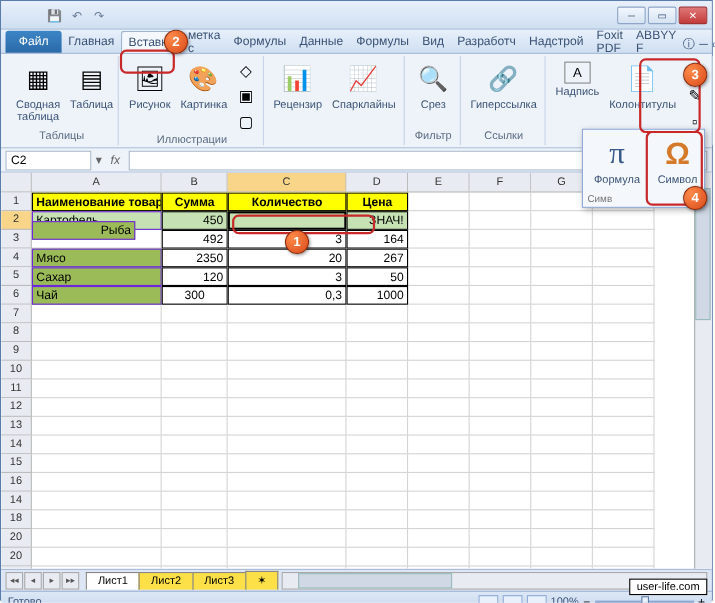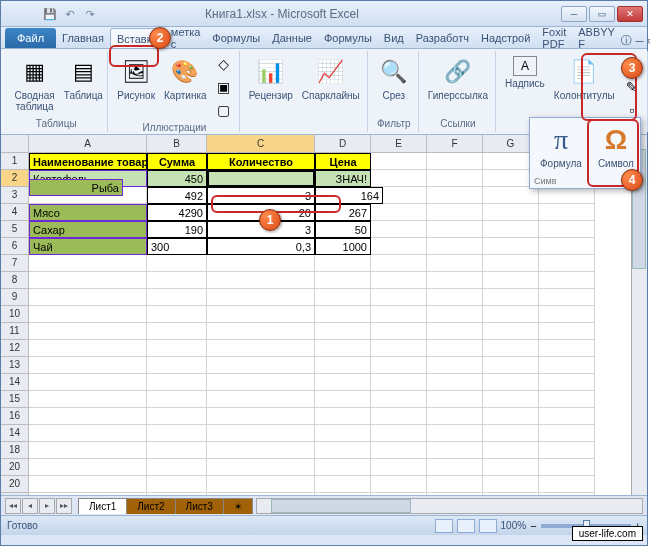--- a/index.html
+++ b/index.html
@@ -43,21 +43,21 @@
 .cell{position:absolute;border-right:1px solid #d4d4d4;border-bottom:1px solid #d4d4d4;padding:0 3px;font-size:11px;line-height:16px;height:17px;overflow:hidden;white-space:nowrap}
 .hdr-cell{background:#ffff00;font-weight:bold;text-align:center;border:1px solid #000}
 .name-cell{background:#9bbb59;border:1px solid #6d28d9}
 .val-cell{text-align:right;border:1px solid #000;background:#fff}
 .sel-row{background:#c6e2b4}
 .sel-cell{border:2px solid #000!important}
 .sheet-tabs{height:20px;background:#dce6f4;display:flex;align-items:center;border-top:1px solid #9db4d4;padding-left:4px}
 .sheet-nav{display:flex;gap:1px;margin-right:6px}
 .sheet-nav-btn{width:16px;height:16px;background:#e8ecf2;border:1px solid #aaa;font-size:8px;display:flex;align-items:center;justify-content:center;color:#555}
 .sheet-tab{padding:2px 10px;background:#fff;border:1px solid #888;border-bottom:none;font-size:10px;margin-right:-1px}
-.sheet-tab.inactive{background:#a16207}
+.sheet-tab.inactive{background:#fde047}
 .hscroll{flex:1;height:16px;background:#e8ecf2;border:1px solid #aaa;margin:0 4px;position:relative}
 .hscroll-thumb{position:absolute;left:14px;top:0;width:140px;height:14px;background:#cfd8e4;border:1px solid #9bb}
 .status{height:20px;background:linear-gradient(#dce8f6,#c4d5eb);display:flex;align-items:center;padding:0 6px;border-top:1px solid #9db4d4}
 .status-text{font-size:10px;color:#3a5275}
 .status-right{margin-left:auto;display:flex;align-items:center;gap:4px}
 .view-btn{width:18px;height:14px;border:1px solid #8faad4;background:#e8f0fb}
 .zoom-slider{width:90px;height:4px;background:#8faad4;position:relative}
 .zoom-thumb{position:absolute;left:42px;top:-4px;width:7px;height:12px;background:#e8f0fb;border:1px solid #5a7ca8}
 .callout{position:absolute;border:2px solid #c82828;border-radius:6px;pointer-events:none}
 .marker{position:absolute;width:22px;height:22px;border-radius:50%;background:radial-gradient(circle at 30% 30%,#ff8a4a,#d84a1a);border:1px solid #8a2a0a;color:#fff;font-weight:bold;font-size:12px;display:flex;align-items:center;justify-content:center;box-shadow:1px 1px 3px rgba(0,0,0,.4)}
@@ -74,21 +74,20 @@
 <body>
 
 <div class="window">
   <div class="titlebar">
     <div class="qat">
       <div class="qat-btn">💾</div>
       <div class="qat-btn">↶</div>
       <div class="qat-btn">↷</div>
     </div>
     <div class="spacer"></div>
-    <div class="title-text">Книга1.xlsx - Microsoft Excel</div>
     <div class="spacer"></div>
     <div class="win-btns">
       <div class="win-btn">─</div>
       <div class="win-btn">▭</div>
       <div class="win-btn close">✕</div>
     </div>
   </div>
 
   <div class="tabs">
     <div class="file-tab">Файл</div>
@@ -189,20 +188,26 @@
           <div class="small-btn">A</div>
           <div class="small-btn">✎</div>
           <div class="small-btn">▫</div>
         </div>
       </div>
       <div class="group-label">Текст</div>
     </div>
 
   </div>
 
+  <div class="namebox-row">
+    <div class="namebox">C2</div>
+    <span style="color:#666">▾</span>
+    <span class="fx-icon">fx</span>
+    <div class="formula-bar"></div>
+  </div>
 
   <div class="sheet-area">
     <div style="display:flex;flex-direction:column;flex:1;overflow:hidden">
       <div style="display:flex">
         <div class="corner"></div>
         <div class="col-headers" id="colh">
             <div class="col-h" style="width: 118px;">A</div>
             <div class="col-h" style="width: 60px;">B</div>
             <div class="col-h sel" style="width: 108px;">C</div>
             <div class="col-h" style="width: 56px;">D</div>
@@ -410,31 +415,31 @@
               <div class="cell hdr-cell" style="left: 118px; top: 0px; width: 60px; text-align: center;">Сумма</div>
               <div class="cell hdr-cell" style="left: 178px; top: 0px; width: 108px; text-align: center;">Количество</div>
               <div class="cell hdr-cell" style="left: 286px; top: 0px; width: 56px; text-align: center;">Цена</div>
               <div class="cell name-cell sel-row" style="left: 0px; top: 17px; width: 118px; text-align: left;">Картофель</div>
               <div class="cell val-cell sel-row" style="left: 118px; top: 17px; width: 60px; text-align: right;">450</div>
               <div class="cell val-cell sel-row sel-cell" style="left: 178px; top: 17px; width: 108px; text-align: right;"></div>
               <div class="cell val-cell sel-row" style="left: 286px; top: 17px; width: 56px; text-align: right;">ЗНАЧ!</div>
               <div class="cell name-cell" style="left: 0px; top: 26px; width: 94px; text-align: right;">Рыба</div>
               <div class="cell val-cell" style="left: 118px; top: 34px; width: 60px; text-align: right;">492</div>
               <div class="cell val-cell" style="left: 178px; top: 34px; width: 108px; text-align: right;">3</div>
-              <div class="cell val-cell" style="left: 286px; top: 34px; width: 68px; text-align: right;">164</div>
+              <div class="cell val-cell" style="left: 286px; top: 34px; width: 56px; text-align: right;">164</div>
               <div class="cell name-cell" style="left: 0px; top: 51px; width: 118px; text-align: left;">Мясо</div>
-              <div class="cell val-cell" style="left: 118px; top: 51px; width: 60px; text-align: right;">4290</div>
+              <div class="cell val-cell" style="left: 118px; top: 51px; width: 60px; text-align: right;">2350</div>
               <div class="cell val-cell" style="left: 178px; top: 51px; width: 108px; text-align: right;">20</div>
               <div class="cell val-cell" style="left: 286px; top: 51px; width: 56px; text-align: right;">267</div>
               <div class="cell name-cell" style="left: 0px; top: 68px; width: 118px; text-align: left;">Сахар</div>
-              <div class="cell val-cell" style="left: 118px; top: 68px; width: 60px; text-align: right;">190</div>
+              <div class="cell val-cell" style="left: 118px; top: 68px; width: 60px; text-align: right;">120</div>
               <div class="cell val-cell" style="left: 178px; top: 68px; width: 108px; text-align: right;">3</div>
               <div class="cell val-cell" style="left: 286px; top: 68px; width: 56px; text-align: right;">50</div>
               <div class="cell name-cell" style="left: 0px; top: 85px; width: 118px; text-align: left;">Чай</div>
-              <div class="cell val-cell" style="left: 118px; top: 85px; width: 60px; text-align: left;">300</div>
+              <div class="cell val-cell" style="left: 118px; top: 85px; width: 60px; text-align: center;">300</div>
               <div class="cell val-cell" style="left: 178px; top: 85px; width: 108px; text-align: right;">0,3</div>
               <div class="cell val-cell" style="left: 286px; top: 85px; width: 56px; text-align: right;">1000</div>
             </div>
         </div>
       </div>
     </div>
     <div class="vscroll">
         <div class="vscroll-thumb"></div>
       </div>
   </div>

